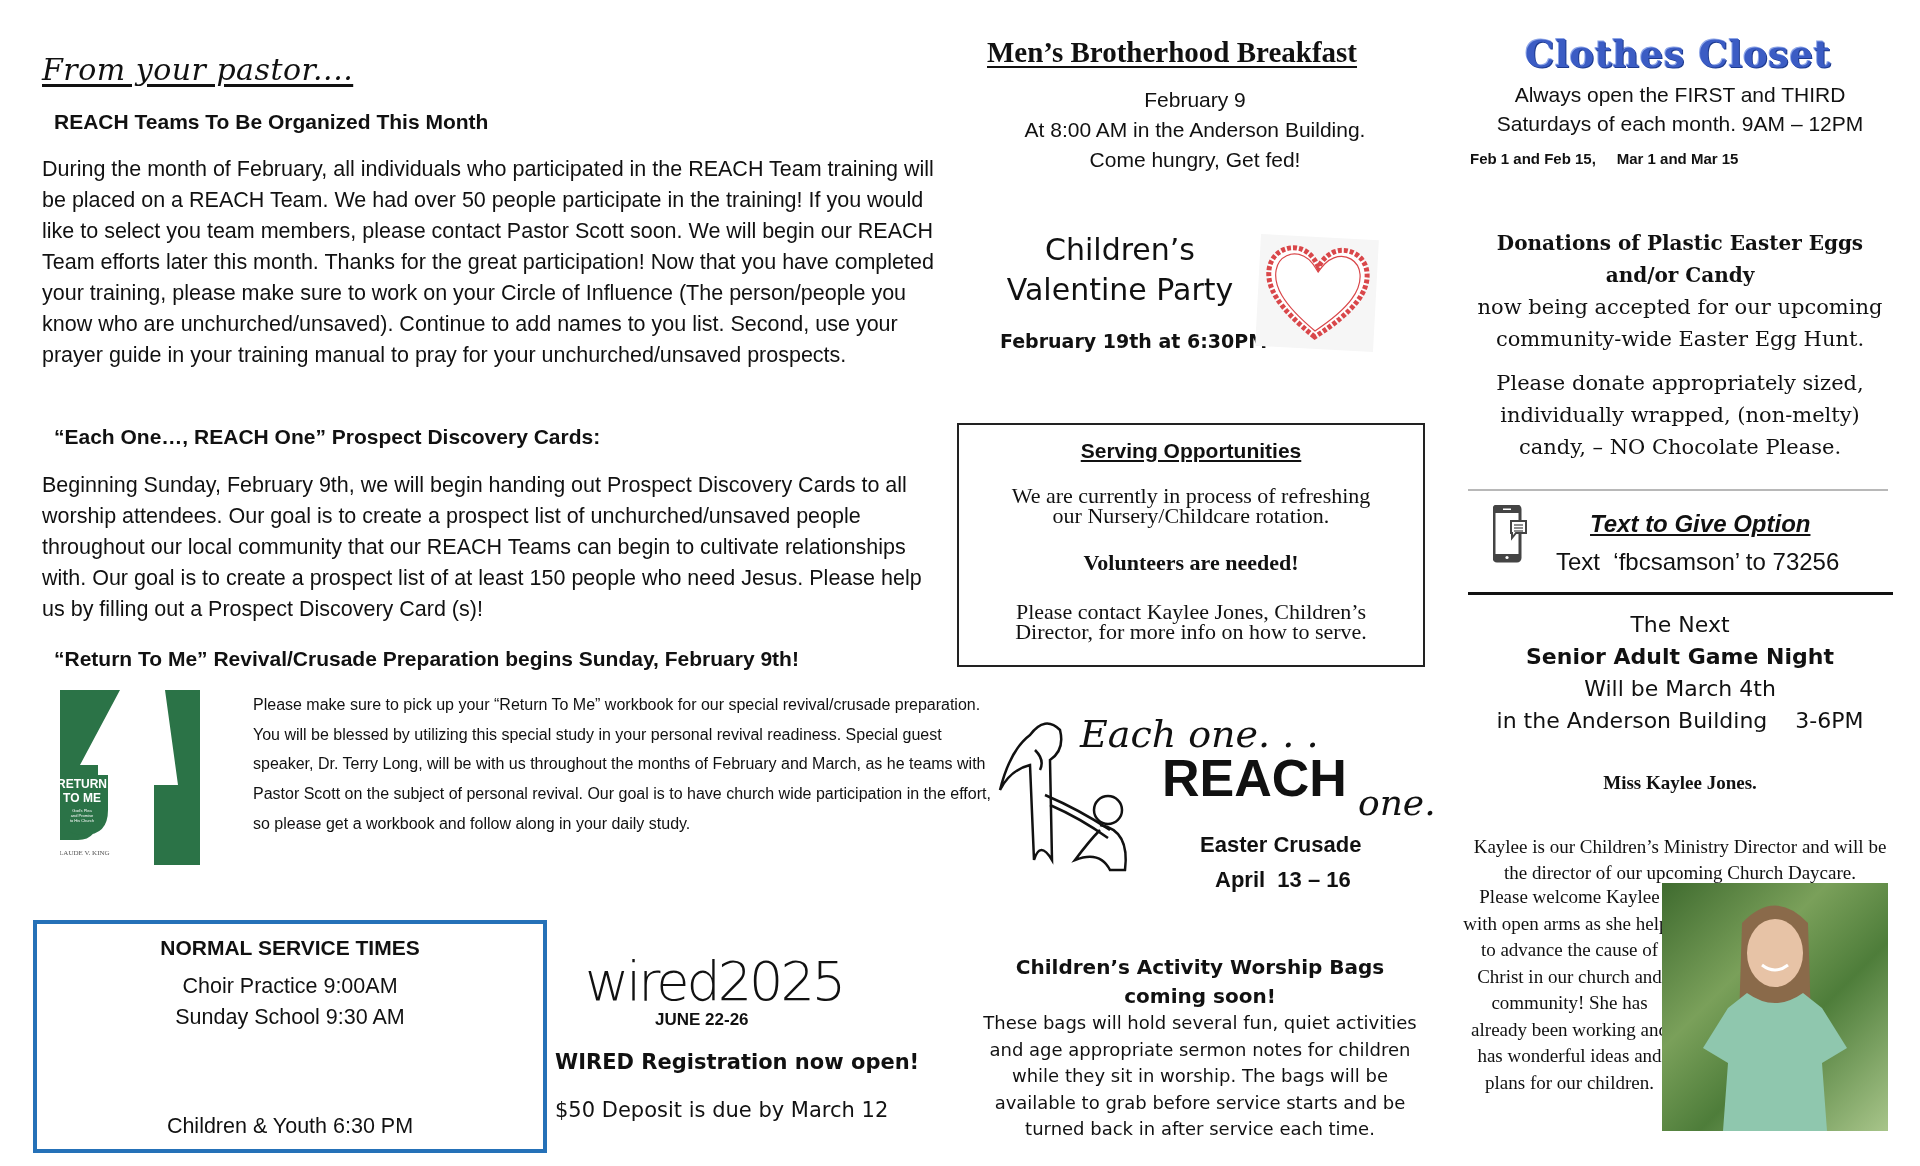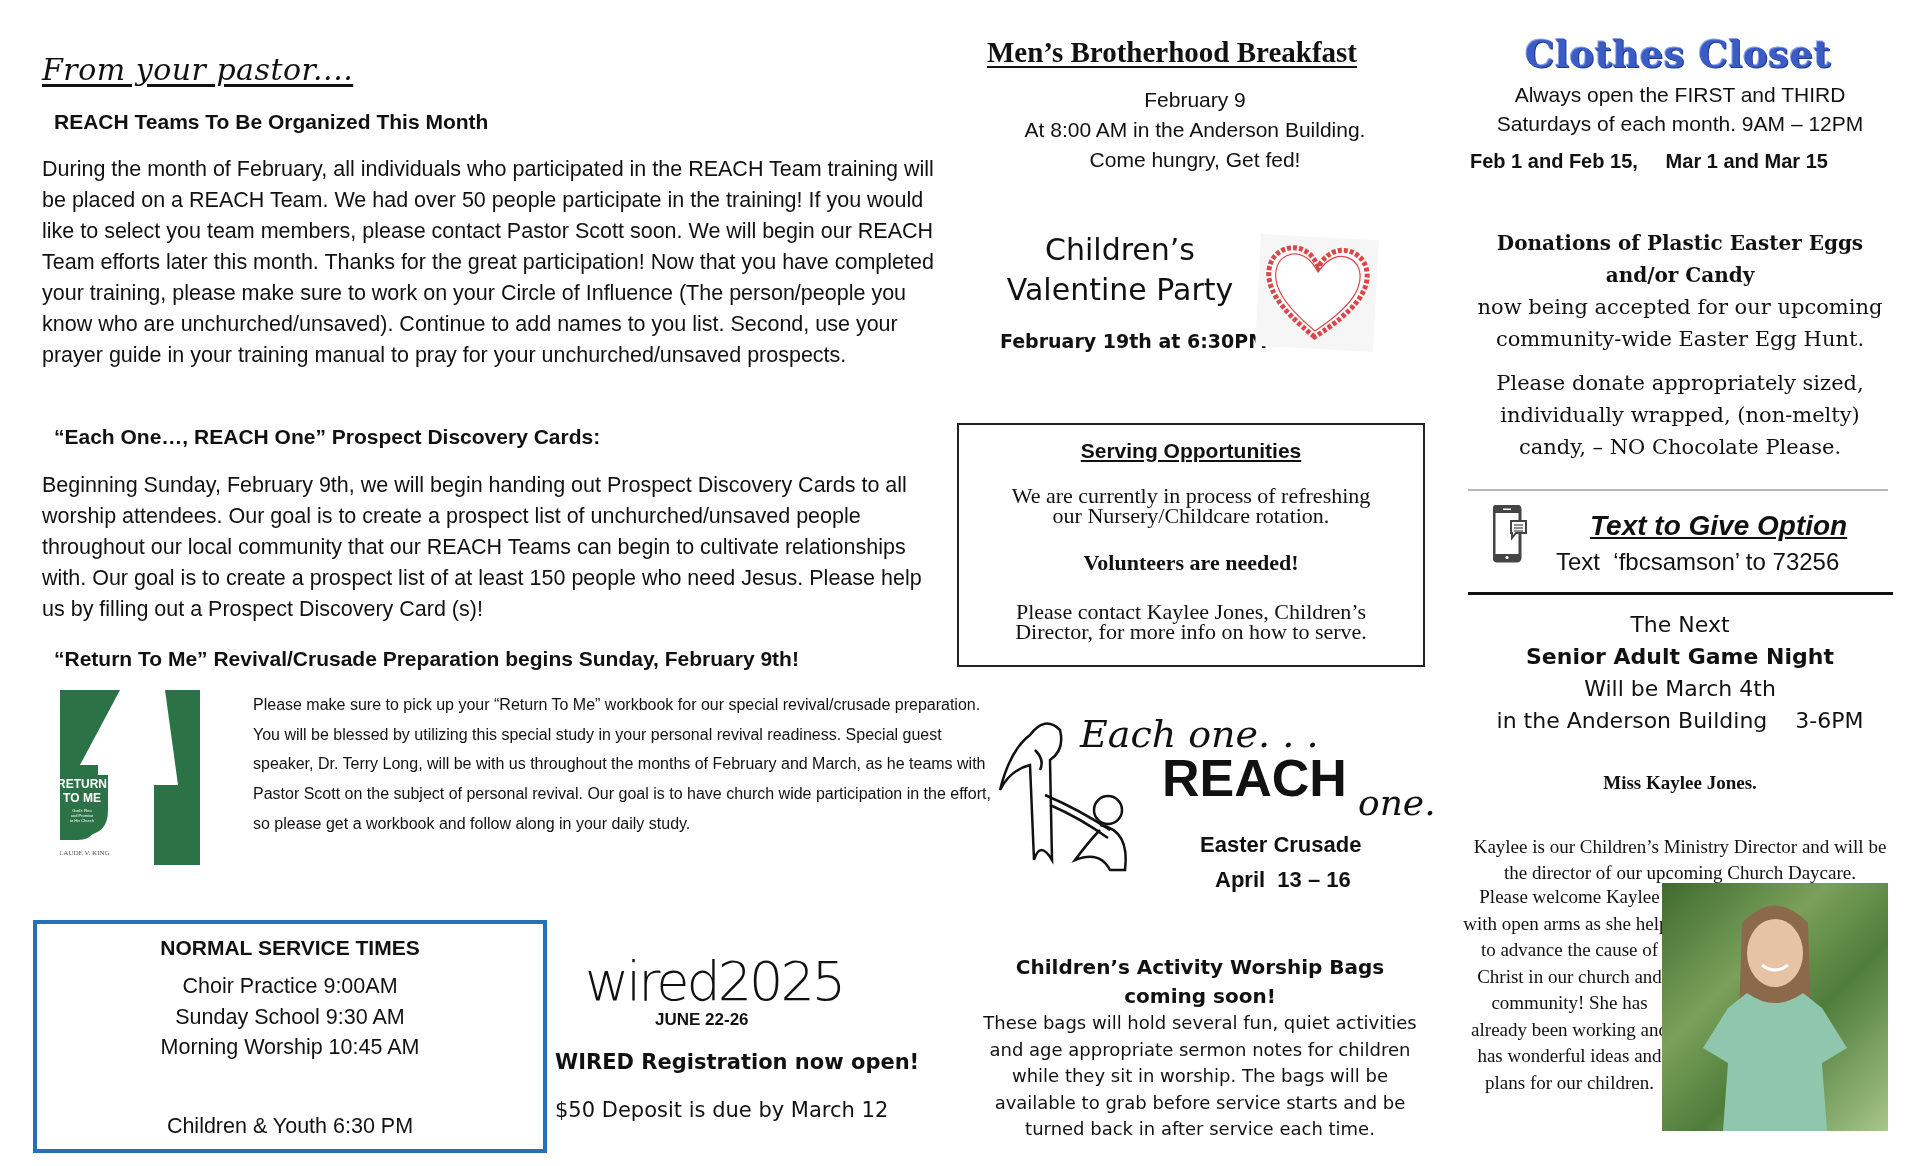--- a/index.html
+++ b/index.html
@@ -46,28 +46,28 @@
   #reach-one { left: 1358px; top: 782px; font-family: "DejaVu Serif", serif; font-style: italic; font-size: 36px; }
   #easter-crusade { left: 1200px; top: 832px; font-weight: bold; font-size: 22px; }
   #easter-dates { left: 1215px; top: 867px; font-weight: bold; font-size: 22px; white-space: pre; }
 
   #bags-title { left: 960px; width: 480px; top: 953px; font-family: "DejaVu Sans", sans-serif; font-weight: bold; font-size: 20px; line-height: 29px; text-align: center; }
   #bags-body { left: 975px; width: 450px; top: 1010px; font-family: "DejaVu Sans", sans-serif; font-size: 18px; line-height: 26.5px; text-align: center; }
 
   
   #cc-title { left: 1525px; top: 32px; font-family: "DejaVu Serif", serif; font-weight: bold; font-size: 37px; color: #3b5cc4; text-shadow: 1px 1px 0 #1d3a8f, -1px -1px 0 #8ea6e8; letter-spacing: 0.5px; }
   .cc-line { left: 1460px; width: 440px; text-align: center; font-size: 21px; }
-  #cc-dates { left: 1470px; top: 150px; font-weight: bold; font-size: 20px; white-space: pre; }
+  #cc-dates { left: 1470px; top: 150px; font-weight: bold; font-size: 15px; white-space: pre; }
 
   #don-title { left: 1460px; width: 440px; top: 227px; text-align: center; font-family: "DejaVu Serif", serif; font-weight: bold; font-size: 20px; line-height: 32px; }
   .don-line { left: 1460px; width: 440px; text-align: center; font-family: "DejaVu Serif", serif; font-size: 21px; line-height: 32px; }
 
   #div1 { left: 1468px; top: 489px; width: 420px; height: 2px; background: #b8b8b8; }
   #phone { left: 1493px; top: 505px; width: 34px; height: 58px; }
-  #ttg-title { left: 1590px; top: 510px; font-weight: bold; font-style: italic; font-size: 28px; text-decoration: underline; text-align: right; }
+  #ttg-title { left: 1590px; top: 510px; font-weight: bold; font-style: italic; font-size: 24px; text-decoration: underline; text-align: right; }
   #ttg-body { left: 1556px; top: 548px; font-size: 24px; white-space: pre; }
   #div2 { left: 1468px; top: 592px; width: 425px; height: 3px; background: #111; }
 
   .gn { left: 1460px; width: 440px; text-align: center; font-family: "DejaVu Sans", sans-serif; font-size: 22px; }
   #gn-title { font-weight: bold; }
 
   #staff-title { left: 1460px; width: 440px; top: 770px; text-align: center; font-family: "Liberation Serif", serif; font-weight: bold; font-size: 19px; line-height: 26px; }
   #staff-intro { left: 1460px; width: 440px; top: 834px; text-align: center; font-family: "Liberation Serif", serif; font-size: 19px; line-height: 26px; }
   #staff-body { left: 1462px; width: 215px; top: 884px; text-align: center; font-family: "Liberation Serif", serif; font-size: 19px; line-height: 26.5px; }
   #photo { left: 1662px; top: 883px; width: 226px; height: 248px; overflow: hidden; background: linear-gradient(135deg, #3f6b2f 0%, #7aa05a 35%, #4e7d3a 60%, #a8c58a 100%); }
@@ -98,21 +98,20 @@
     <text x="22" y="132" font-family="Liberation Sans, sans-serif" font-size="4" fill="#fff" text-anchor="middle">to His Church</text>
     <text x="22" y="165" font-family="Liberation Serif, serif" font-size="7" fill="#555" text-anchor="middle">CLAUDE V. KING</text>
   </svg>
 </div>
 <div class="abs" id="p3">Please make sure to pick up your “Return To Me” workbook for our special revival/crusade preparation. You will be blessed by utilizing this special study in your personal revival readiness. Special guest speaker, Dr. Terry Long, will be with us throughout the months of February and March, as he teams with Pastor Scott on the subject of personal revival. Our goal is to have church wide participation in the effort, so please get a workbook and follow along in your daily study.</div>
 
 <div class="abs" id="service-box">
   <div class="abs center" id="service-title">NORMAL SERVICE TIMES</div>
   <div class="abs center svc" style="top:50px">Choir Practice 9:00AM</div>
   <div class="abs center svc" style="top:81px">Sunday School 9:30 AM</div>
-  <div class="abs center svc" style="top:111px">Morning Worship 10:45 AM</div>
   <div class="abs center svc" style="top:190px">Children &amp; Youth 6:30 PM</div>
 </div>
 
 <div class="abs" id="wired-logo">wired2025</div>
 <div class="abs" id="wired-dates">JUNE 22-26</div>
 <div class="abs" id="wired-reg">WIRED Registration now open!</div>
 <div class="abs" id="wired-dep">$50 Deposit is due by March 12</div>
 
 <div class="abs" id="mens-title">Men’s Brotherhood Breakfast</div>
 <div class="abs mens-line" style="top:88px">February 9</div>

